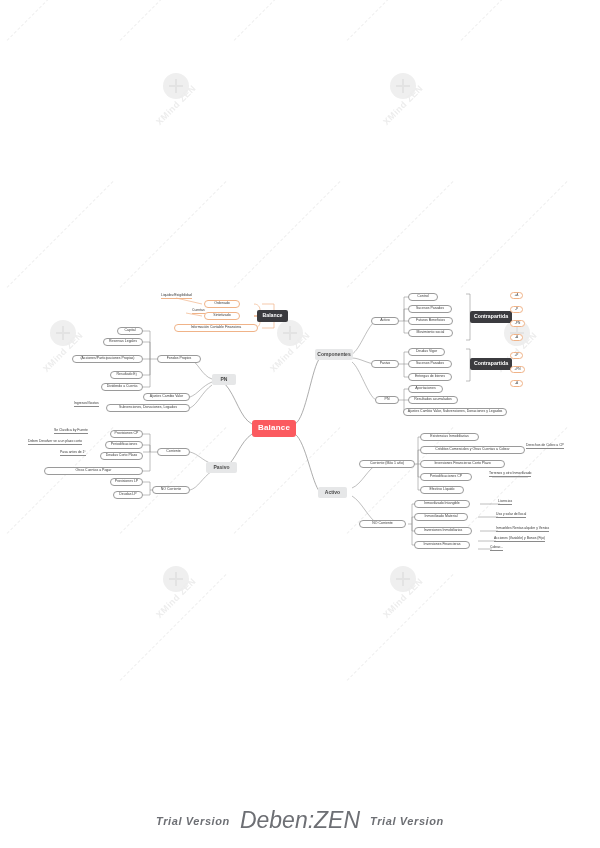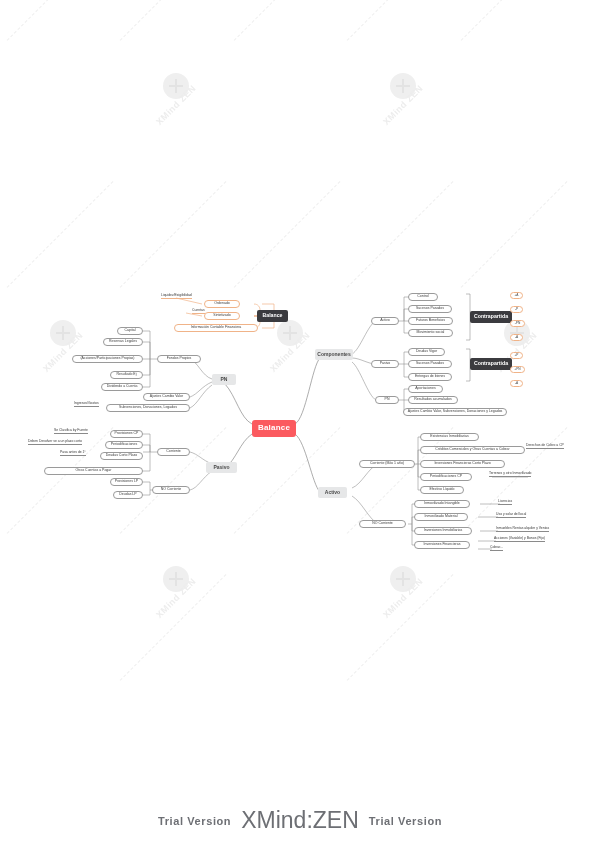--- a/index.html
+++ b/index.html
@@ -48,21 +48,21 @@
           font-size:3.2px;border-radius:6px;padding:0 2px;height:7px;}
 
   
   .lbl{position:absolute;font-size:3.4px;color:#3a3a3a;white-space:nowrap;
        border-bottom:0.6px solid #8a8a8a;padding-bottom:0.5px;line-height:1;}
   .lbl-o{position:absolute;font-size:3.4px;color:#3a3a3a;white-space:nowrap;
        border-bottom:0.6px solid #f0b388;padding-bottom:0.5px;line-height:1;}
 
   
   #footer{position:absolute;left:0;bottom:14px;width:600px;
-          display:flex;align-items:center;justify-content:center;gap:10px;}
+          display:flex;align-items:center;justify-content:center;gap:10px;font-style:italic;}
   .trial{font-size:11px;font-weight:700;color:#6d6f74;letter-spacing:.6px;}
   .brand{font-size:23px;color:#6d6f74;letter-spacing:0px;font-weight:400;}
 </style>
 </head>
 <body>
 
 <div id="canvas">
 
   <div>
     <div class="wm-circle" style="left:163px;top:73px;"></div>
@@ -295,17 +295,17 @@
   <div class="lbl" style="left:489px;top:472px;">Terrenos y otro Inmovilizado</div>
 
   <div class="lbl" style="left:498px;top:500px;">Licencias</div>
   <div class="lbl" style="left:496px;top:513px;">Uso y solar del local</div>
   <div class="lbl" style="left:496px;top:527px;">Inmuebles Rentas alquiler y Ventas</div>
   <div class="lbl" style="left:494px;top:537px;">Acciones (Variable) y Bonos (Fijo)</div>
   <div class="lbl" style="left:490px;top:546px;">Cobrar...</div>
 
   <div id="footer">
     <span class="trial">Trial Version</span>
-    <span class="brand">XMind:ZEN</span>
+    <span class="brand">Deben:ZEN</span>
     <span class="trial">Trial Version</span>
   </div>
 
 </div>
 
 </body></html>

